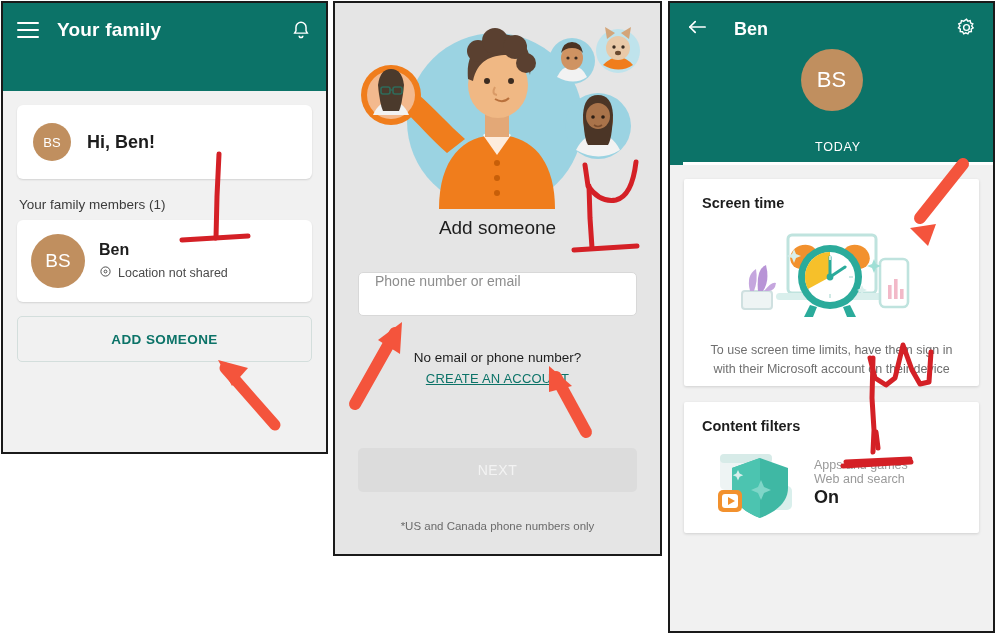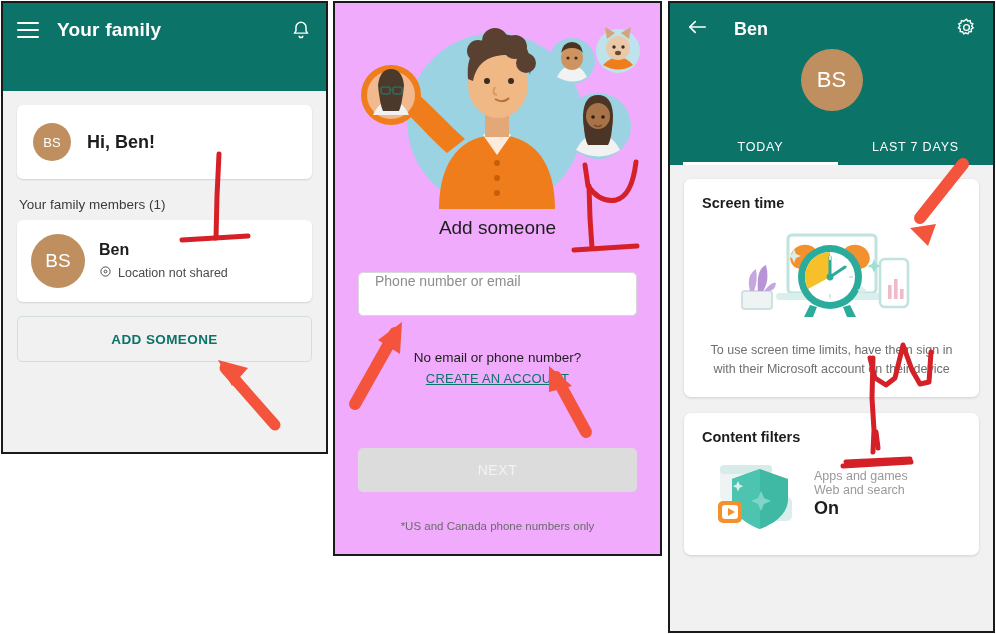--- a/index.html
+++ b/index.html
@@ -7,21 +7,21 @@
     width: 996px; height: 634px;
     background: #ffffff;
     font-family: "Liberation Sans", sans-serif;
     overflow: hidden;
   }
   .stage { position: relative; width: 996px; height: 634px; }
 
   
   .panel {
     position: absolute;
-    background: #f0abfc;
+    background: #e5e5e5;
     border: 2px solid #1a1a1a;
     overflow: hidden;
   }
   #panel-1 { left: 1px;   top: 1px; width: 327px; height: 453px; }
   #panel-2 { left: 333px; top: 1px; width: 329px; height: 555px; }
   #panel-3 { left: 668px; top: 1px; width: 327px; height: 632px; }
 
   
   .p1-header {
     background: #0c7368;
@@ -144,21 +144,21 @@
     font-size: 12.5px; letter-spacing: .8px;
     padding-bottom: 11px;
     position: relative;
     cursor: pointer;
   }
   .p3-tab.active::after {
     content: ""; position: absolute; left: 0; right: 0; bottom: 0;
     height: 3px; background: #ffffff;
   }
   .p3-body { background: #f1f1f1; height: 468px; padding: 14px 14px 0 14px; }
-  .big-card { background: #fff; border-radius: 7px; box-shadow: 0 1px 3px rgba(0,0,0,.14); padding: 16px 18px 18px 18px; }
+  .big-card { background: #fff; border-radius: 2px; box-shadow: 0 1px 3px rgba(0,0,0,.14); padding: 16px 18px 7px 18px; }
   .big-card + .big-card { margin-top: 16px; }
   .card-title { font-size: 14.5px; font-weight: bold; color: #1d1d1d; }
   .st-illus { display: flex; justify-content: center; margin-top: 12px; }
   .st-text { text-align: center; font-size: 12.5px; color: #6f6f6f; line-height: 1.5; margin-top: 14px; }
   .cf-row { display: flex; align-items: center; margin-top: 6px; }
   .cf-icon { width: 112px; flex: none; display: flex; justify-content: center; }
   .cf-vals { flex: 1; }
   .cf-label { font-size: 12.5px; color: #9a9a9a; }
   .cf-value { font-size: 18px; font-weight: bold; color: #1d1d1d; margin: 1px 0 10px 0; }
   .cf-value.last { margin-bottom: 0; }
@@ -315,21 +315,20 @@
             <circle cx="12" cy="12" r="3.3"></circle>
             <path d="M12 2.6 l1.6 2.2 2.6 -.7 .5 2.7 2.5 1 -1.3 2.4 1.7 2.1 -2.2 1.6 .2 2.7 -2.7 .2 -1.3 2.4 -2.4 -1.2 -2.4 1.2 -1.3 -2.4 -2.7 -.2 .2 -2.7 -2.2 -1.6 1.7 -2.1 -1.3 -2.4 2.5 -1 .5 -2.7 2.6 .7z"></path>
           </svg>
         </span>
       </div>
       <div class="p3-avatar-wrap">
         <div class="avatar lg">BS</div>
       </div>
       <div class="p3-tabs">
         <div class="p3-tab active">TODAY</div>
-        <div class="p3-tab">LAST 7 DAYS</div>
       </div>
     </div>
 
     <div class="p3-body">
       <div class="big-card">
         <div class="card-title">Screen time</div>
         <div class="st-illus">
           <svg width="208" height="104" viewBox="0 0 208 104">
 
             <rect x="60" y="12" width="88" height="58" rx="4" fill="#ffffff" stroke="#bfe3de" stroke-width="3"></rect>

